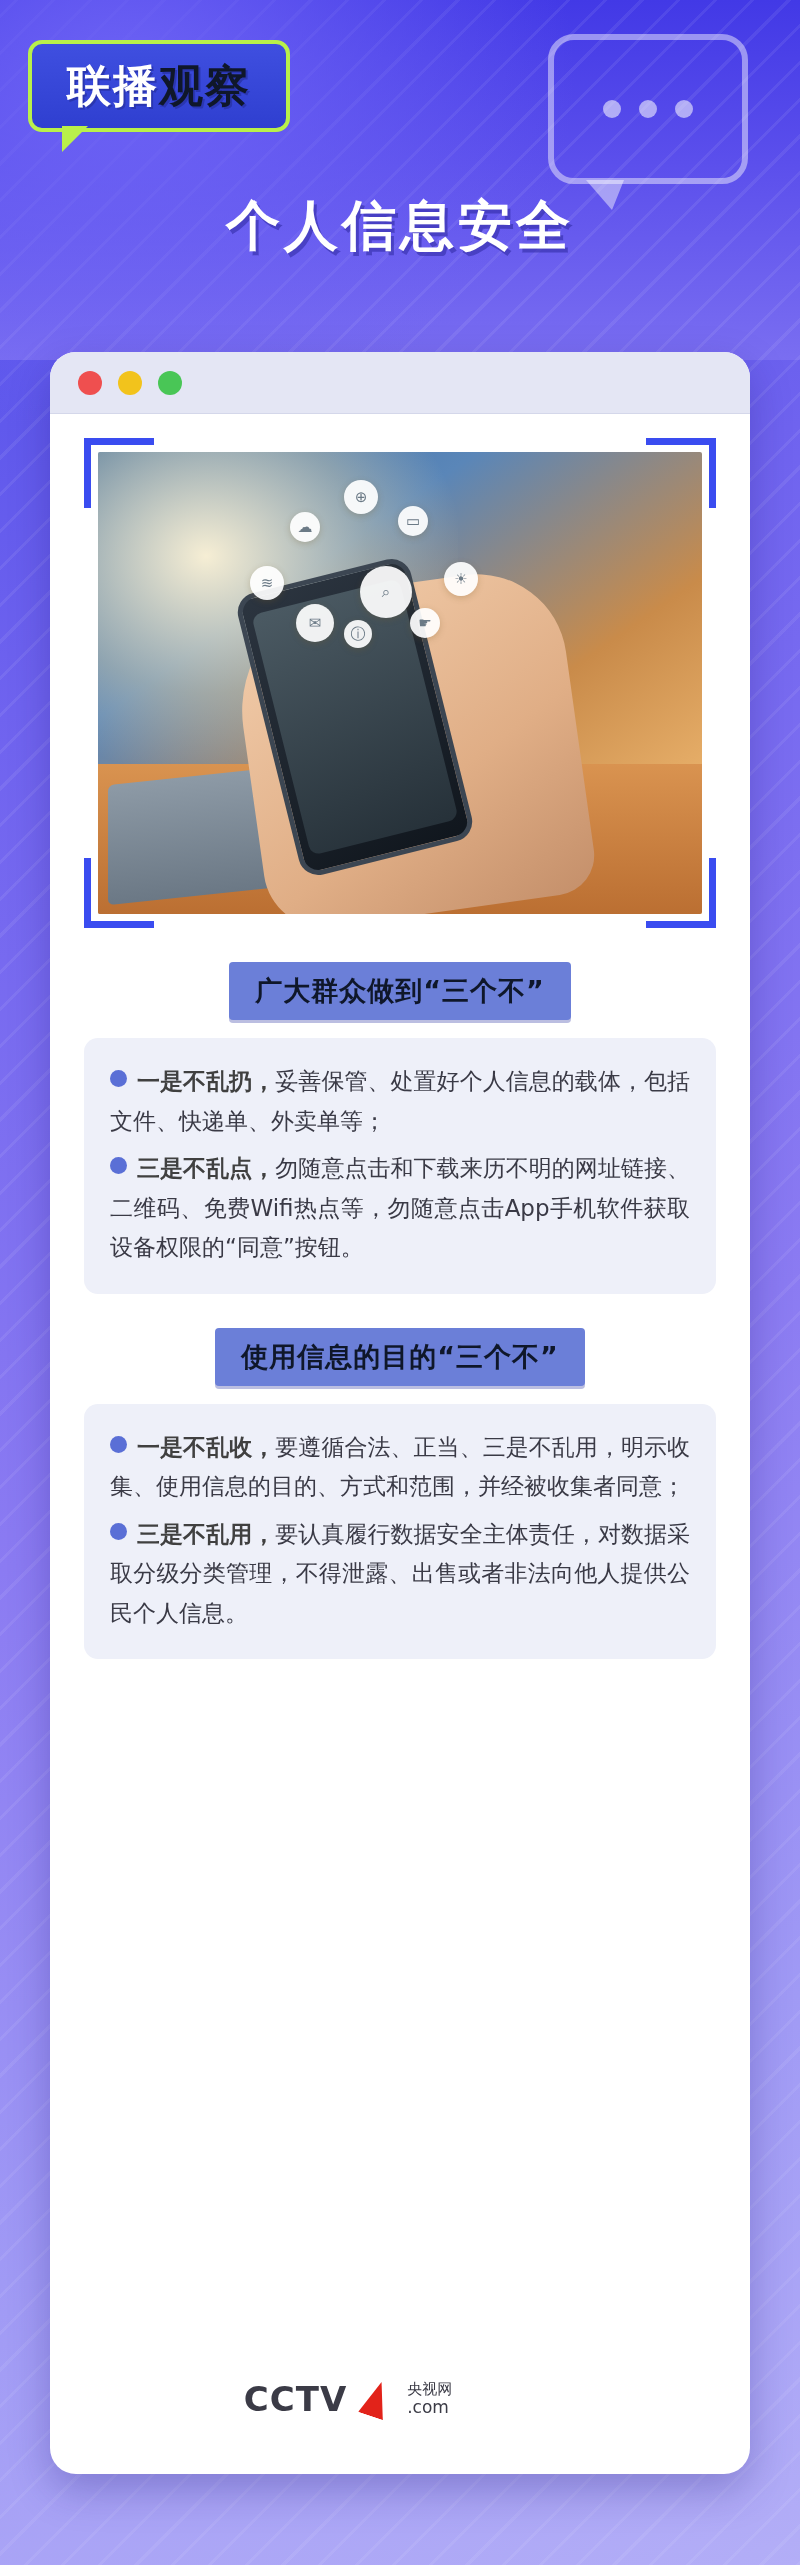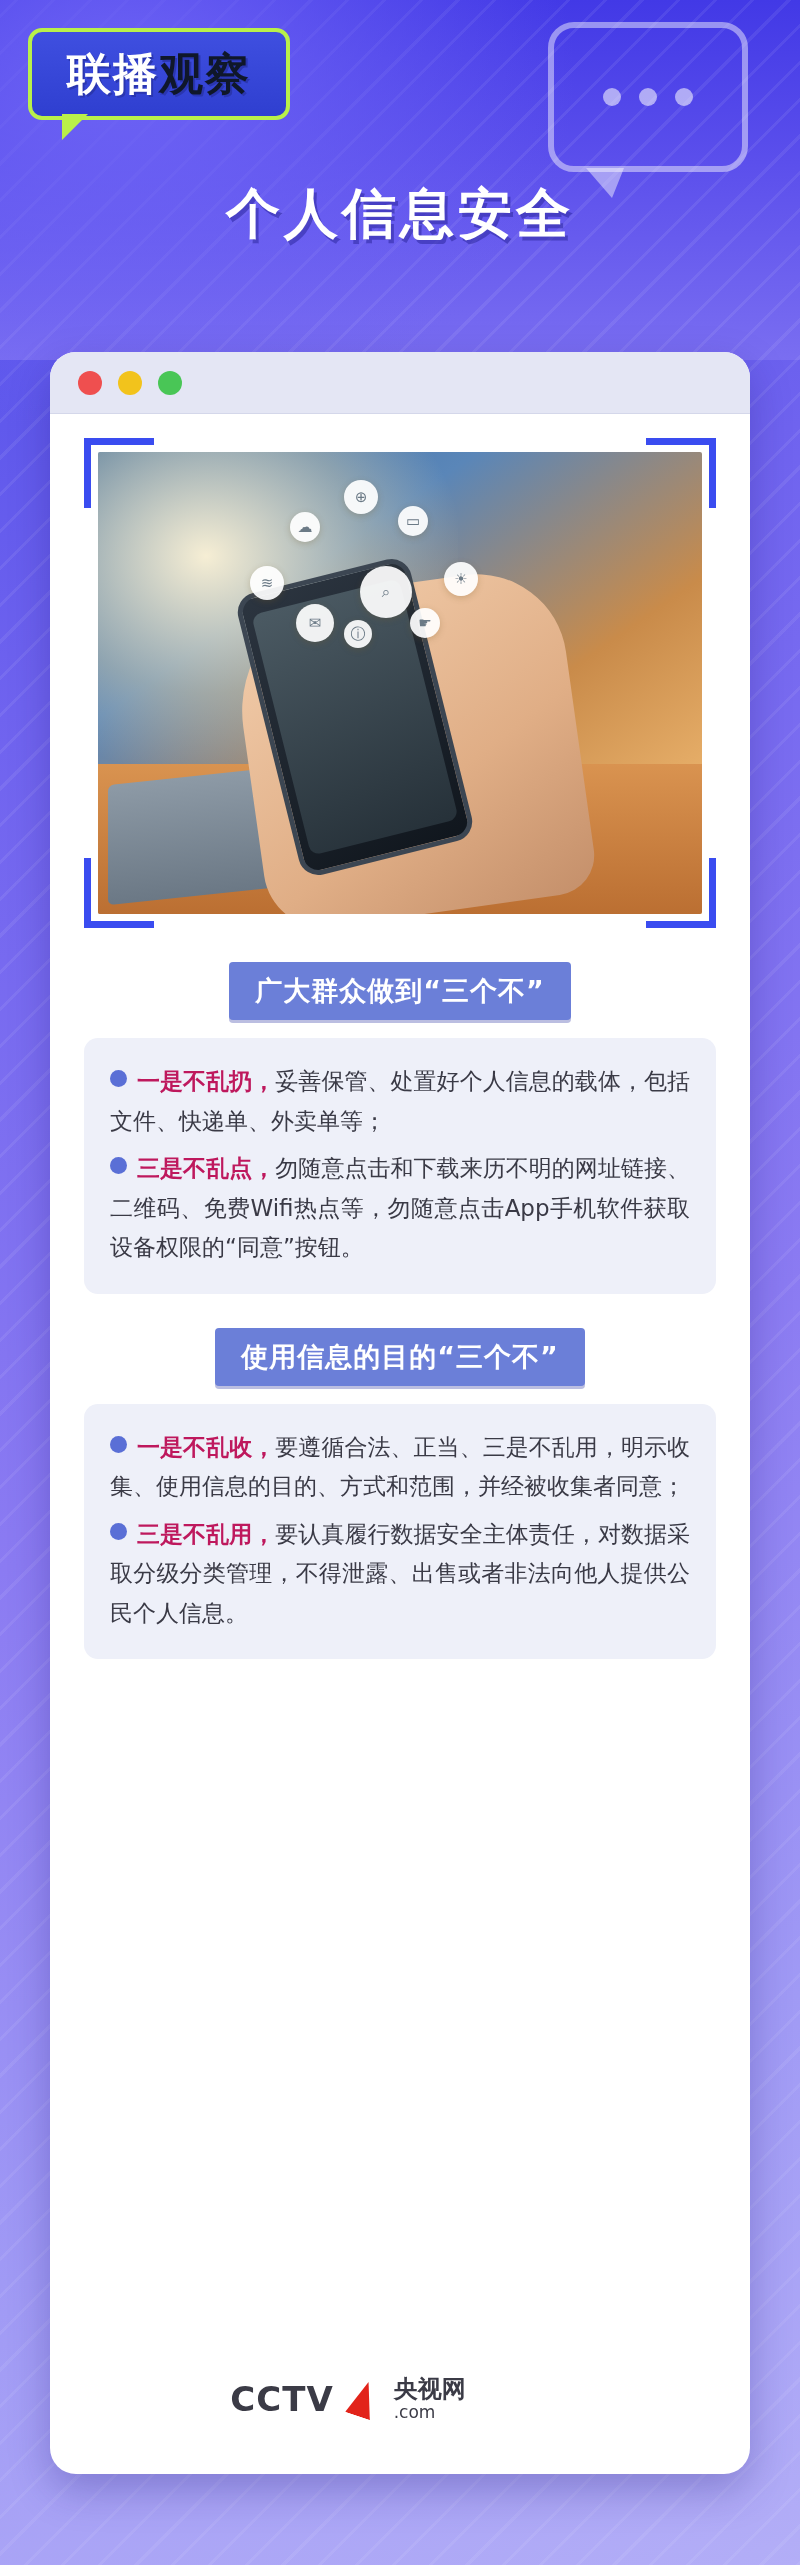--- a/index.html
+++ b/index.html
@@ -21,21 +21,21 @@
   }
   .bg-glow {
     position:absolute; left:-120px; top:-120px; width:700px; height:560px;
     background:radial-gradient(ellipse at 35% 35%, rgba(110,100,245,.95) 0%, rgba(110,100,245,0) 70%);
   }
   .bg-top {
     position:absolute; left:0; top:0; width:800px; height:360px;
     background:linear-gradient(180deg,#4239e6 0%, #5b4fec 45%, #7a6ef1 100%);
   }
   
-  .header { position:absolute; left:0; top:0; width:800px; height:360px;text-decoration:underline; }
+  .header { position:absolute; left:0; top:12px; width:800px; height:360px;text-decoration:underline; }
   .logo-badge {
     position:absolute; left:28px; top:28px; width:262px; height:112px;
   }
   .logo-bubble {
     position:absolute; left:0; top:0; width:262px; height:92px;
     background:linear-gradient(180deg,#3f4fe0,#2f3fd0);
     border:4px solid #b9f04a; border-radius:14px;
   }
   .logo-tail {
     position:absolute; left:34px; top:86px; width:0; height:0;
@@ -140,42 +140,42 @@
   .photo-corner { position:absolute; width:70px; height:70px; border:7px solid #3a4cf0; }
   .pc-tl { left:0; top:0; border-right:none; border-bottom:none; }
   .pc-tr { right:0; top:0; border-left:none; border-bottom:none; }
   .pc-bl { left:0; bottom:0; border-right:none; border-top:none; }
   .pc-br { right:0; bottom:0; border-left:none; border-top:none; }
 
   
   .section { margin-top:34px; }
   .sec-head { display:flex; justify-content:center; }
   .sec-head-inner {
-    background:#6b7fd8; color:#ffffff;
+    background:#6b7fd8; color:#0f172a;
     font-family:"DejaVu Sans", sans-serif;
     font-size:27px; font-weight:bold; letter-spacing:1px;
     padding:11px 26px; border-radius:4px;
     box-shadow:0 3px 0 rgba(60,70,170,.35);
   }
   .sec-body {
     margin-top:18px;
     background:#eef0f9; border-radius:14px;
     padding:24px 26px 26px 26px;
   }
   .para {
     font-family:"DejaVu Sans", sans-serif;
     font-size:23px; line-height:1.72; color:#3a3a46;
     text-align:justify; margin-bottom:8px;
   }
   .para:last-child { margin-bottom:0; }
   .bullet {
     display:inline-block; width:17px; height:17px; border-radius:50%;
     background:#5a6fd6; margin-right:10px; vertical-align:2px;
   }
-  .lead { font-weight:bold; color:#be185d; }
+  .lead { font-weight:bold; color:#404040; }
 
   
   .footer {
     position:absolute; left:0; bottom:0; width:596px; height:150px;
     display:flex; align-items:center; justify-content:center; gap:10px;
   }
   .cctv-text {
     font-family:"DejaVu Sans", sans-serif;
     font-size:34px; font-weight:bold; color:#3b3b46; letter-spacing:1px;
   }
@@ -184,21 +184,21 @@
   }
   .cctv-mark::before {
     content:""; position:absolute; left:6px; top:2px; width:26px; height:36px;
     background:#e2231a; clip-path:polygon(50% 0,100% 100%,0 100%);
     transform:rotate(18deg);
   }
   .cctv-sub {
     font-family:"DejaVu Sans", sans-serif;
     font-size:17px; color:#3b3b46; line-height:1.1; text-align:left;
   }
-  .cctv-sub .cn { font-size:24px; font-weight:bold; display:block; }
+  .cctv-sub .cn { font-size:15px; font-weight:normal; display:block; }
 </style>
 </head>
 <body>
 
 <div class="bg"></div>
 <div class="bg-top"></div>
 <div class="bg-stripes"></div>
 <div class="bg-glow"></div>
 
 <div class="header">

